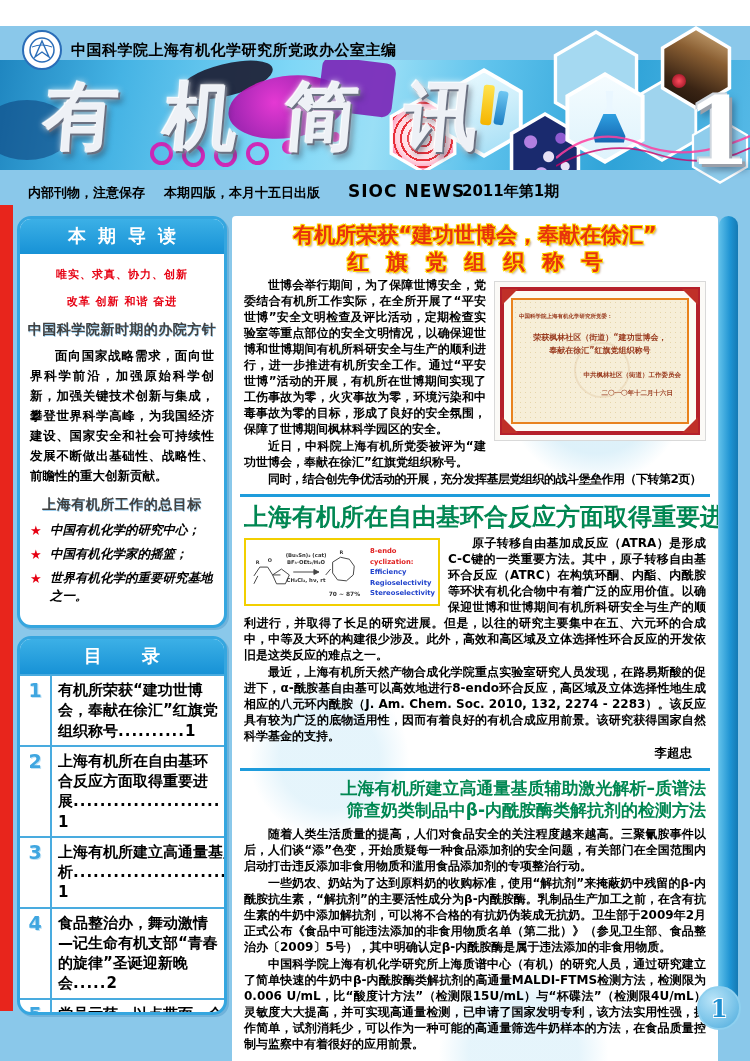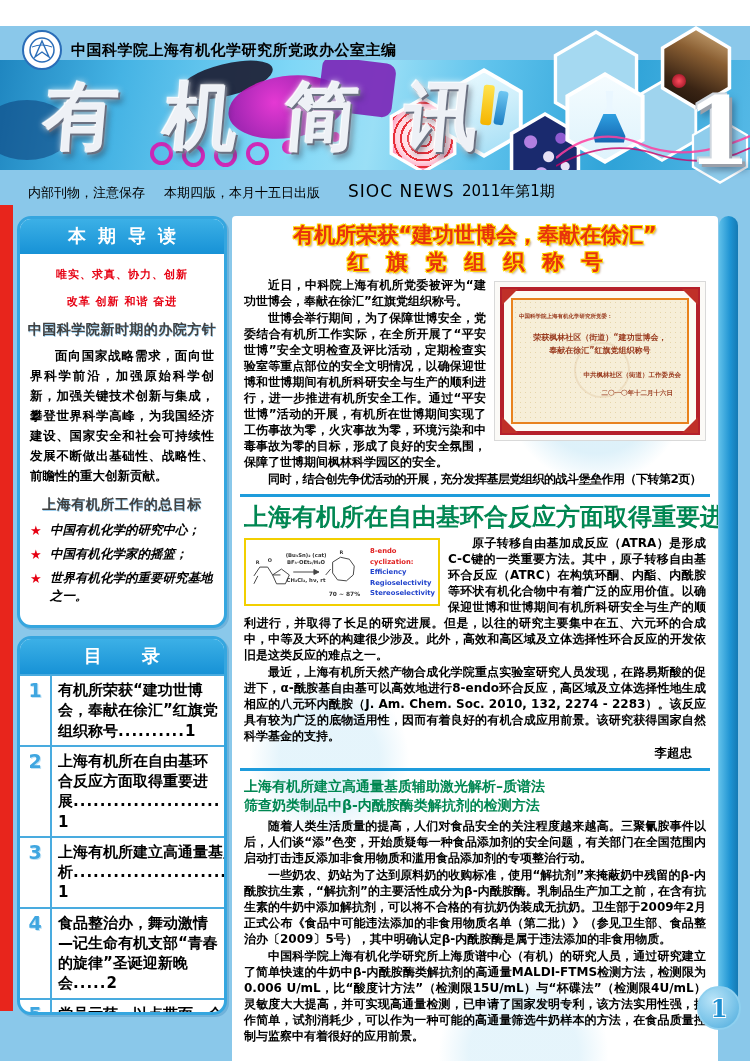--- a/index.html
+++ b/index.html
@@ -55,21 +55,21 @@
   .waves{position:absolute;z-index:5;}
   .mast-title{position:absolute;left:44px;top:68px;z-index:5;
     font-size:74px;font-weight:bold;letter-spacing:46px;white-space:nowrap;
     transform:skewX(-5deg);
     color:#eef1f6;
     text-shadow:2px 2px 0 #6a7080,-1px -1px 1px #ffffff,0 0 7px rgba(255,255,255,.95),4px 5px 6px rgba(20,30,50,.55);}
   .mast-one{position:absolute;left:686px;top:84px;z-index:7;
     font-family:"DejaVu Serif","Liberation Serif",serif;font-weight:bold;font-size:94px;line-height:1;
     color:#ffffff;text-shadow:3px 3px 0 #9aa0aa,-2px -2px 0 #cfd6de,5px 6px 7px rgba(40,60,90,.55);}
   .info{position:absolute;top:181px;left:0;width:750px;height:26px;z-index:2;color:#000;}
-  .info span{position:absolute;font-weight:normal;white-space:nowrap;}
+  .info span{position:absolute;font-weight:bold;white-space:nowrap;}
   .info .i1{left:28px;top:3px;font-size:13px;}
   .info .i2{left:164px;top:3px;font-size:13px;}
   .info .i3{left:348px;top:0px;font-size:17px;letter-spacing:1px;}
   .info .i4{left:462px;top:1px;font-size:15px;}
   
   .red-strip{position:absolute;left:0;top:205px;width:13px;height:806px;background:#e8251c;}
   .right-bar{position:absolute;left:719px;top:216px;width:19px;height:790px;border-radius:10px;
     background:linear-gradient(90deg,#5fc0ea,#1e93d2 60%,#1579b4);}
   
   .sidebar{position:absolute;left:17px;top:216px;width:210px;}
@@ -125,21 +125,21 @@
     padding:8px 6px 6px;color:#993a1e;position:relative;min-height:108px;}
   .cert-emblem{position:absolute;left:50%;top:56%;width:52px;height:52px;margin:-26px 0 0 -26px;
     border-radius:50%;border:2px solid rgba(200,150,90,.35);opacity:.5;}
   .cert-hd{font-size:5.5px;margin-bottom:7px;}
   .cert-l1,.cert-l2{font-size:8px;font-weight:bold;text-align:center;line-height:1.7;}
   .cert-sig{font-size:6.5px;text-align:right;margin-top:9px;}
   .cert-dt{font-size:6.5px;text-align:right;margin-top:2px;padding-right:8px;}
   .divider{height:3px;background:#1e9cdc;margin:6px -4px;}
   .g-title{color:#008752;font-weight:bold;text-align:center;font-size:24px;line-height:1.2;
     margin:2px 0 4px;white-space:nowrap;}
-  .g-title2{color:#008752;font-weight:bold;text-align:left;font-size:14px;line-height:1.3;margin:2px 0 4px;}
+  .g-title2{color:#008752;font-weight:bold;text-align:right;font-size:17px;line-height:1.3;margin:2px 0 4px;}
   .scheme{float:left;width:196px;height:68px;margin:3px 8px 3px 0;border:2px solid #f2cf00;
     background:#fff;box-sizing:border-box;display:flex;align-items:center;padding:2px;}
   .sch-labels{flex:0 0 66px;font-weight:bold;line-height:1.55;}
   .sch-labels .rl{color:#e02020;font-size:6.8px;}
   .sch-labels .bl{color:#2244cc;font-size:6.8px;}
   .author{font-size:12.5px;font-weight:bold;text-align:right;padding-right:14px;}
   .page-badge{position:absolute;left:697px;top:986px;width:40px;height:40px;border-radius:50%;
     background:radial-gradient(circle at 35% 30%,#b9e4f8,#7ec6ea 55%,#4aa9dc);
     border:2px solid #8fd0ef;display:flex;align-items:center;justify-content:center;z-index:8;}
   .page-badge span{color:#1e8fd0;font-weight:bold;font-size:24px;font-family:"DejaVu Serif","Liberation Serif",serif;
@@ -298,22 +298,22 @@
           <div class="cert-inner">
             <div class="cert-emblem"></div>
             <div class="cert-hd">中国科学院上海有机化学研究所党委：</div>
             <div class="cert-l1">荣获枫林社区（街道）“建功世博会，</div>
             <div class="cert-l2">奉献在徐汇”红旗党组织称号</div>
             <div class="cert-sig">中共枫林社区（街道）工作委员会</div>
             <div class="cert-dt">二〇一〇年十二月十六日</div>
           </div>
         </div>
       </div>
+      <p>世博会举行期间，为了保障世博安全，党委结合有机所工作实际，在全所开展了“平安世博”安全文明检查及评比活动，定期检查实验室等重点部位的安全文明情况，以确保迎世博和世博期间有机所科研安全与生产的顺利进行，进一步推进有机所安全工作。通过“平安世博”活动的开展，有机所在世博期间实现了工伤事故为零，火灾事故为零，环境污染和中毒事故为零的目标，形成了良好的安全氛围，保障了世博期间枫林科学园区的安全。</p>
       <p>近日，中科院上海有机所党委被评为“建功世博会，奉献在徐汇”红旗党组织称号。</p>
-      <p>世博会举行期间，为了保障世博安全，党委结合有机所工作实际，在全所开展了“平安世博”安全文明检查及评比活动，定期检查实验室等重点部位的安全文明情况，以确保迎世博和世博期间有机所科研安全与生产的顺利进行，进一步推进有机所安全工作。通过“平安世博”活动的开展，有机所在世博期间实现了工伤事故为零，火灾事故为零，环境污染和中毒事故为零的目标，形成了良好的安全氛围，保障了世博期间枫林科学园区的安全。</p>
       <p class="tight">同时，结合创先争优活动的开展，充分发挥基层党组织的战斗堡垒作用（下转第2页）</p>
     </div>
   </div>
 
   <div class="divider"></div>
 
   <div>
     <div class="g-title">上海有机所在自由基环合反应方面取得重要进展</div>
     <div class="body-txt clearfix">
       <div class="scheme">

